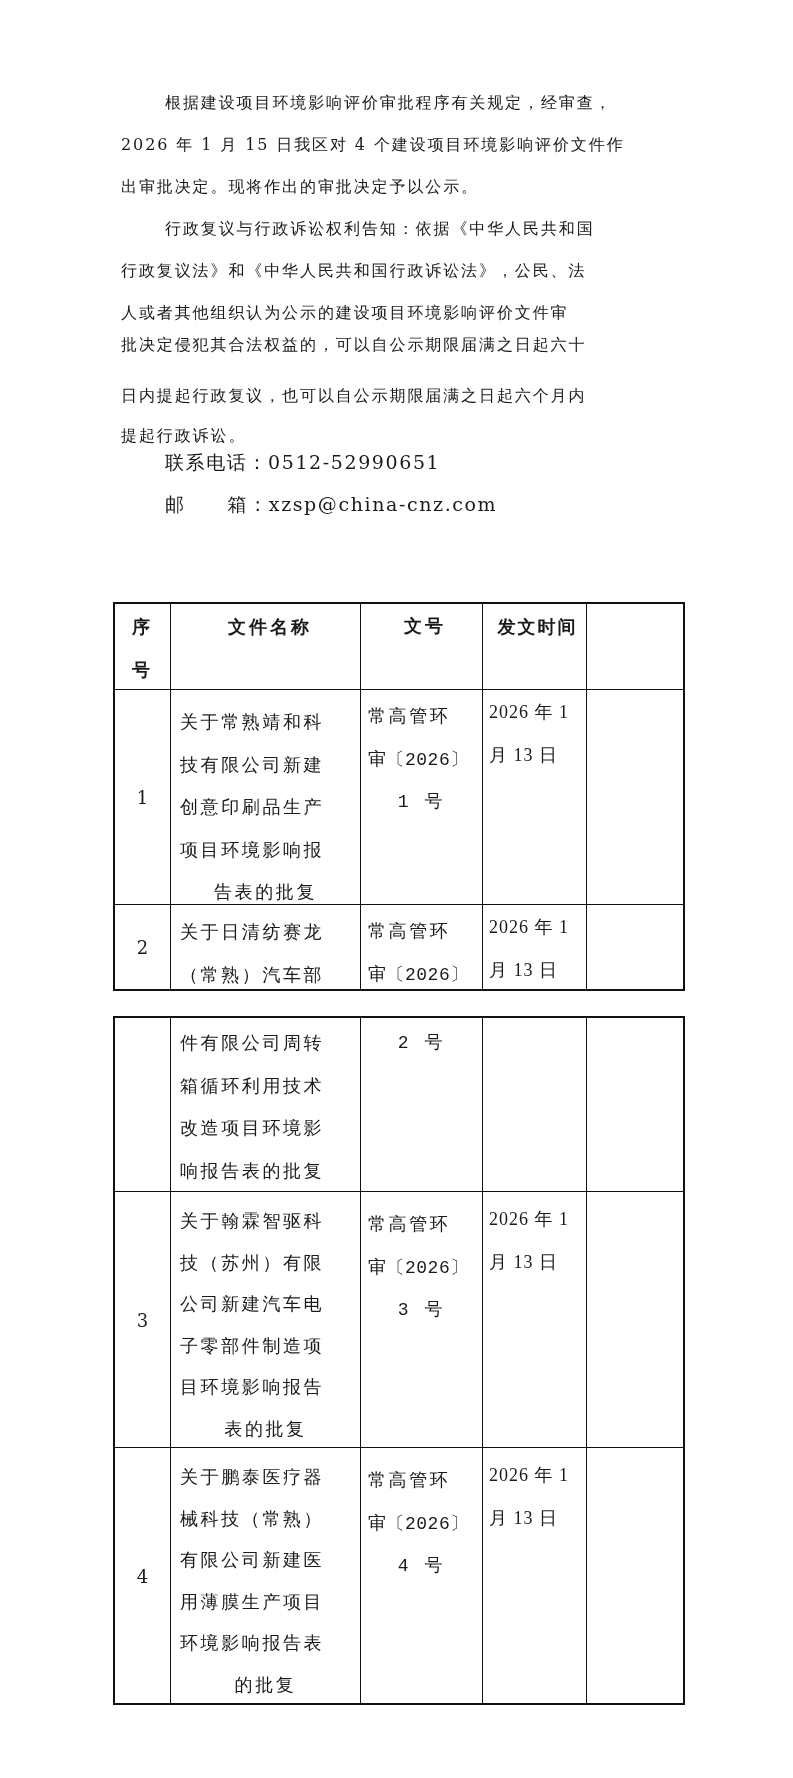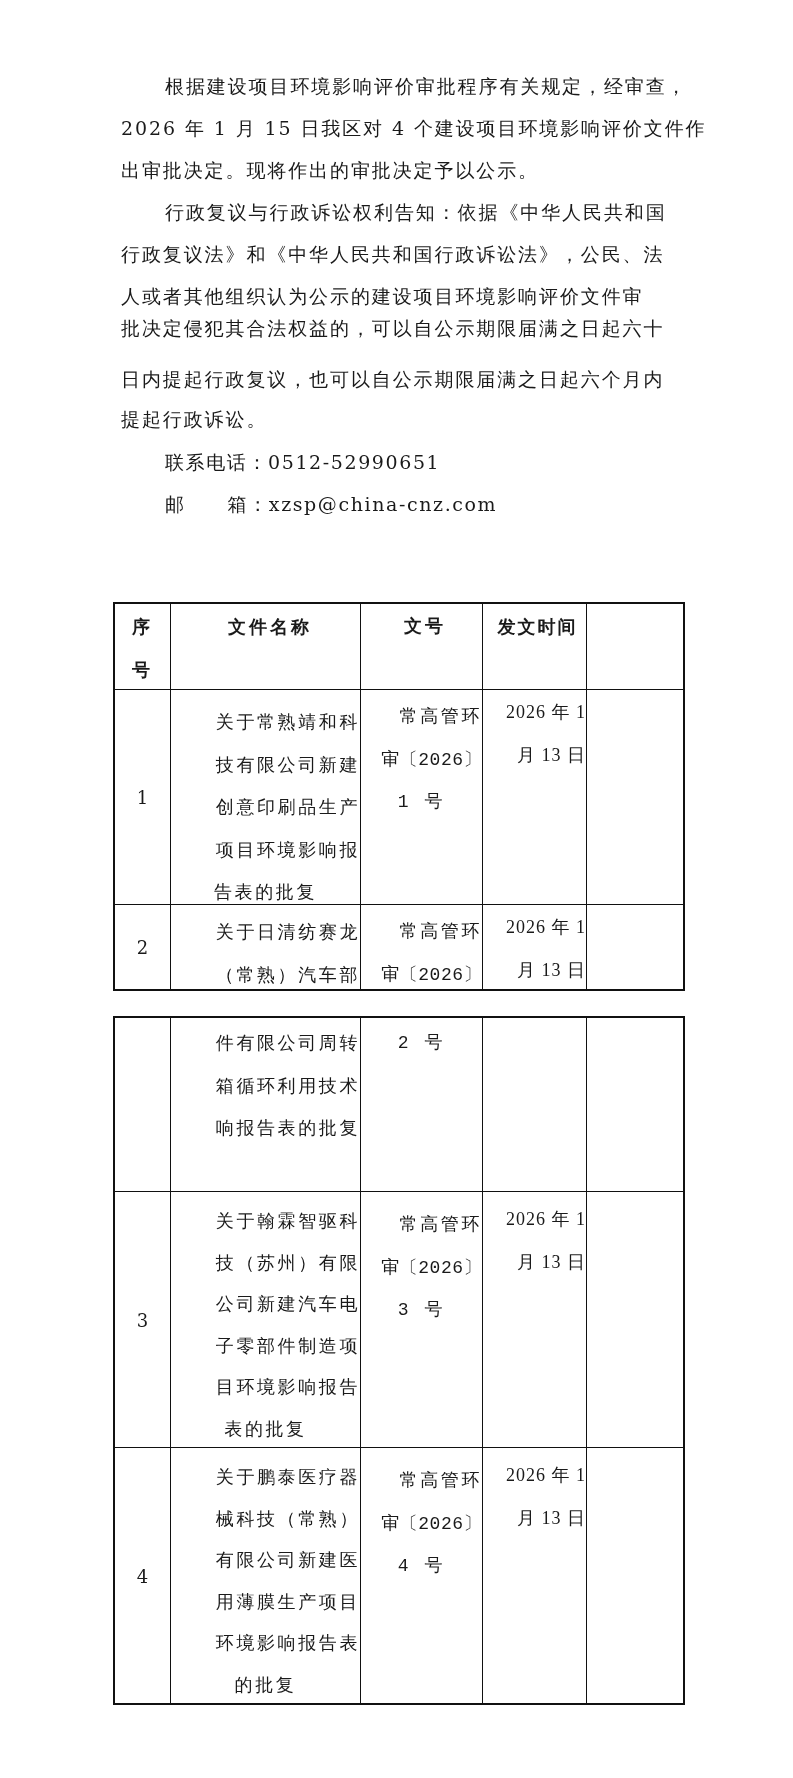--- a/index.html
+++ b/index.html
@@ -1,31 +1,31 @@
 <!DOCTYPE html>
 <html><head>
 <meta charset="utf-8">
 <style>
   html, body { margin: 0; padding: 0; background: #ffffff; }
   body { width: 793px; height: 1778px; position: relative; overflow: hidden;
          font-family: "DejaVu Serif", "Liberation Serif", serif; color: #1a1a1a; }
-  .para-line { position: absolute; left: 121px; font-size: 19px; line-height: 24px;
-               letter-spacing: 1.9px; white-space: nowrap; transform: translateY(-12px); }
+  .para-line { position: absolute; left: 121px; font-size: 16px; line-height: 24px;
+               letter-spacing: 1.9px; white-space: nowrap; transform: translateY(-12px); margin-top: 17px; }
   .para-line.indent { left: 165px; }
   .contact { position: absolute; left: 165px; font-size: 19px; line-height: 24px;
              white-space: nowrap; transform: translateY(-12px); letter-spacing: 1.6px; }
   .contact .gap { display: inline-block; width: 42px; }
   .tbl { position: absolute; left: 113px; width: 572px; border: 2px solid #111; box-sizing: border-box; }
   .row { position: relative; display: flex; border-top: 1.5px solid #111; box-sizing: border-box; }
   .row:first-child { border-top: none; }
   .cell { box-sizing: border-box; border-left: 1.5px solid #111; position: relative; font-size: 18px; }
   .cell:first-child { border-left: none; }
   .c1 { width: 55px; } .c2 { width: 190px; } .c3 { width: 122px; } .c4 { width: 104px; } .c5 { flex: 1; }
   .lines { position: absolute; left: 0; right: 0; }
-  .ln { height: 42.5px; line-height: 42.5px; white-space: nowrap; letter-spacing: 2.6px; text-align: right; }
+  .ln { height: 42.5px; line-height: 42.5px; white-space: nowrap; letter-spacing: 2.6px; }
   .c2 .ln { padding-left: 9px; }
   .c2 .ln.center { text-align: center; padding-left: 0; }
   .c3 .ln { padding-left: 7px; font-family: Liberation Mono, monospace; }
   .c3 .ln.center { text-align: center; padding-left: 0; }
   .c4 .ln { padding-left: 6px; letter-spacing: 1px; font-family: Liberation Serif, serif; }
   .num { position: absolute; left: 0; right: 0; text-align: center; font-size: 18px; transform: translateY(-50%); }
   .hdr .ln { text-align: center; letter-spacing: 3px; font-weight: bold; }
 </style>
 </head>
 <body>
@@ -135,20 +135,21 @@
 
 <div class="tbl" style="top:1016px">
   <div class="row" style="height:173px">
     <div class="cell c1">
       <div class="num" style="top:50%"></div>
     </div>
     <div class="cell c2">
       <div class="lines" style="top:4px">
         <div class="ln">件有限公司周转</div>
         <div class="ln">箱循环利用技术</div>
+        <div class="ln">改造项目环境影</div>
         <div class="ln">响报告表的批复</div>
       </div>
     </div>
     <div class="cell c3">
       <div class="lines" style="top:4px">
         <div class="ln center">2 号</div>
       </div>
     </div>
     <div class="cell c4"></div>
     <div class="cell c5"></div>

